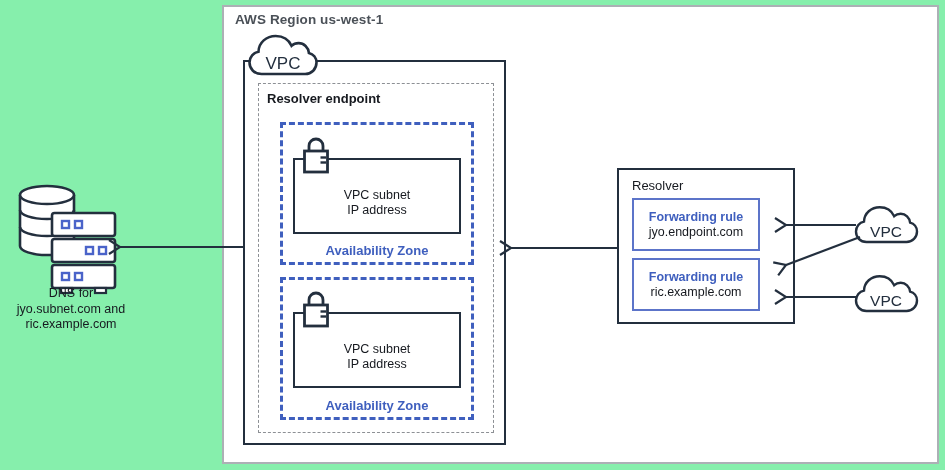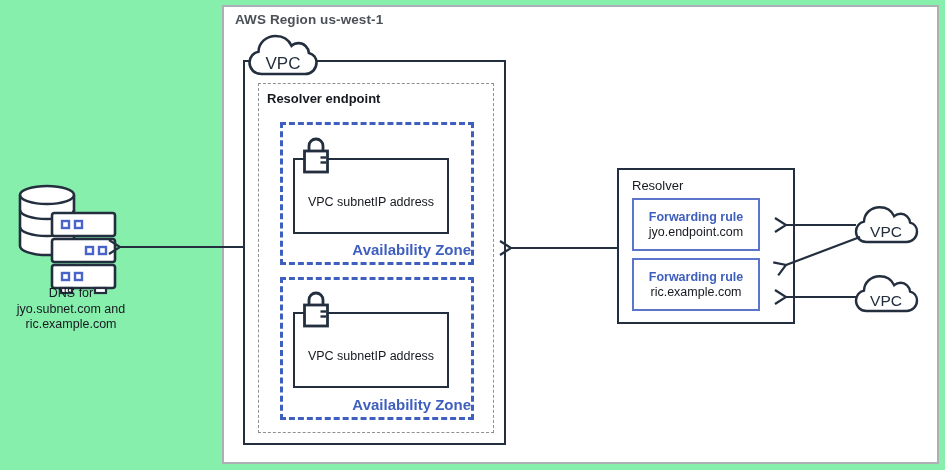--- a/index.html
+++ b/index.html
@@ -13,25 +13,25 @@
   .region-box{left:222px;top:5px;width:717px;height:459px;border:2px solid #ACB0B5;background:#fff;}
   .region-label{position:absolute;left:11px;top:5px;font-size:13.5px;font-weight:600;color:#4B5158;letter-spacing:.1px;}
 
   .vpc-box{left:243px;top:60px;width:263px;height:385px;border:2.5px solid #232F3E;background:transparent;}
 
   .outbound-box{left:258px;top:83px;width:236px;height:350px;border:1.5px dashed #8D9095;}
   .outbound-label{position:absolute;left:8px;top:7px;font-size:13px;font-weight:700;color:#16191F;}
 
   .az-box{left:280px;width:194px;height:143px;border:3px dashed #3F5FBE;}
   .az1{top:122px;} .az2{top:277px;}
-  .az-label{position:absolute;bottom:4px;left:0;width:100%;text-align:right;
-            color:#3F5FBE;font-weight:700;font-size:15px;}
+  .az-label{position:absolute;bottom:4px;left:0;width:100%;text-align:center;
+            color:#3F5FBE;font-weight:700;font-size:13px;}
 
-  .subnet-box{left:293px;width:156px;height:76px;border:2.5px solid #232F3E;background:#fff;
-              display:flex;align-items:center;justify-content:center;padding-top:14px;}
+  .subnet-box{left:293px;width:168px;height:76px;border:2.5px solid #232F3E;background:#fff;
+              display:flex;flex-direction:column;align-items:center;justify-content:center;padding-top:14px;}
   .subnet1{top:158px;} .subnet2{top:312px;}
   .subnet-box .line{font-size:12.5px;line-height:15.5px;color:#16191F;}
 
   .resolver-box{left:617px;top:168px;width:178px;height:156px;border:2.5px solid #232F3E;background:#fff;}
   .resolver-label{position:absolute;left:13px;top:8px;font-size:13px;font-weight:500;color:#16191F;}
 
   .rule-box{left:632px;width:128px;height:53px;border:2px solid #5C74C9;background:#fff;
             display:flex;flex-direction:column;align-items:center;justify-content:center;gap:1px;}
   .rule1{top:198px;} .rule2{top:258px;}
   .rule-title{font-size:12.5px;font-weight:700;color:#3F5FBE;}

